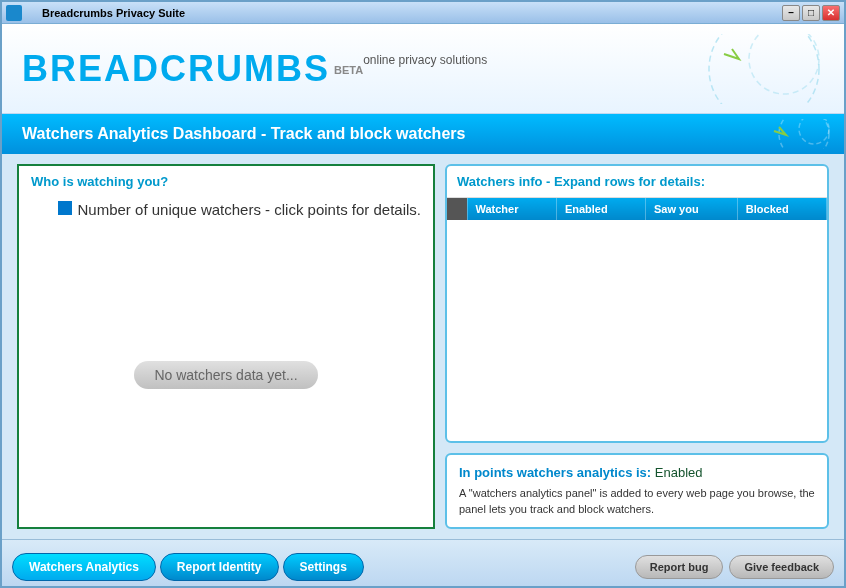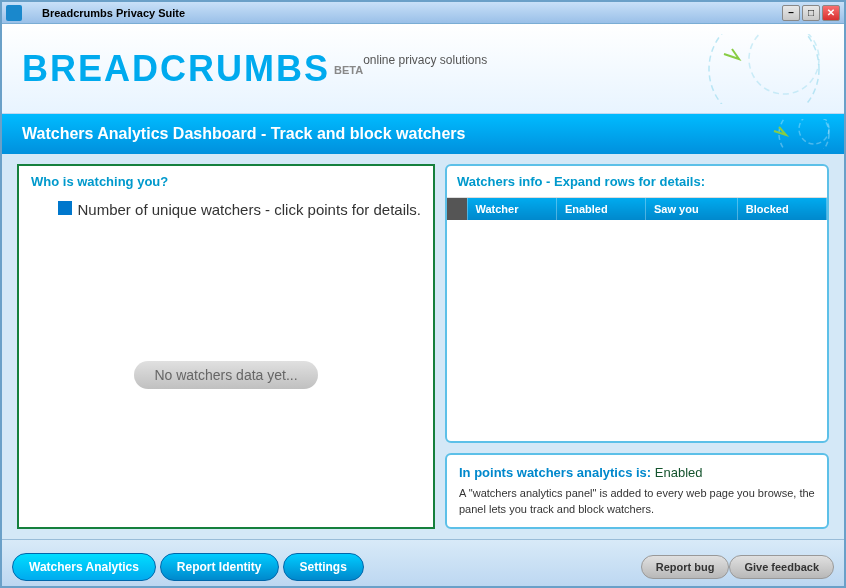--- a/index.html
+++ b/index.html
@@ -260,20 +260,21 @@
       border-radius: 14px;
       padding: 6px 16px;
       cursor: pointer;
       border: 1px solid #0066aa;
     }
     .nav-btn.active {
       background: linear-gradient(to bottom, #00ddff, #00aaee);
     }
     .action-buttons {
       display: flex;
+      gap: 6px;
     }
     .action-btn {
       background: linear-gradient(to bottom, #e0e0e0, #b8b8b8);
       color: #333;
       font-size: 11px;
       font-weight: bold;
       border: 1px solid #999;
       border-radius: 12px;
       padding: 5px 14px;
       cursor: pointer;

